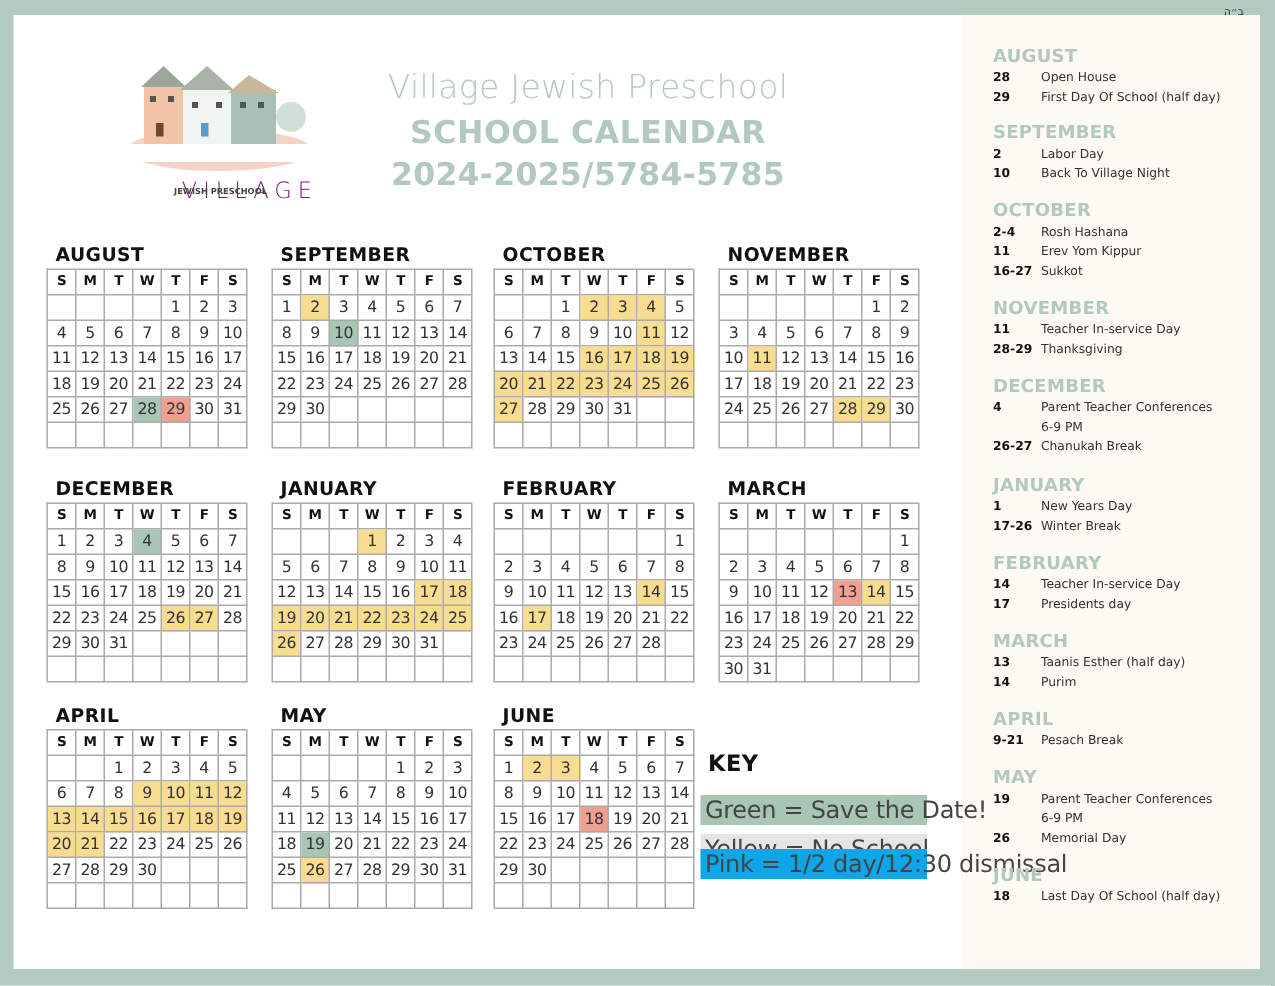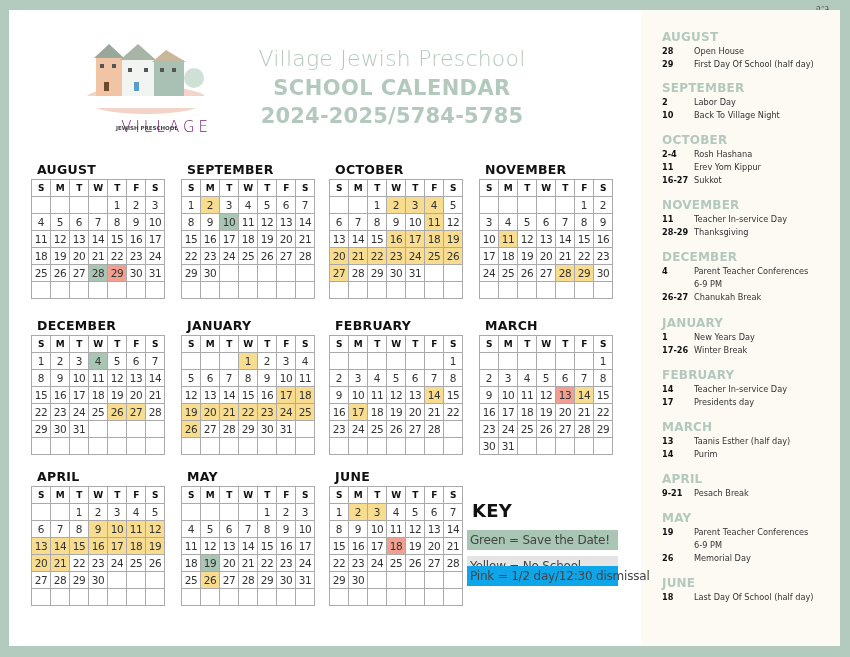--- a/index.html
+++ b/index.html
@@ -40,22 +40,22 @@
     font-size: 10.5px; line-height: 16px; text-align: center; color: #333;
     font-family: "DejaVu Sans", sans-serif; letter-spacing: -0.4px;
     box-sizing: content-box; width: 18px;
   }
   .cell.hdr { font-weight: bold; font-size: 9px; color: #111; }
   .cell.green { background: #a9c6b5; }
   .cell.yellow { background: #f8dd90; }
   .cell.pink { background: #f09f90; }
 
   
-  #key-title { position: absolute; left: 472px; top: 500px; font-weight: bold; font-size: 18px; color: #111; letter-spacing: 0.3px; }
-  .key-box { position: absolute; left: 467px; width: 151px; height: 20px; font-size: 12px; line-height: 20px; padding-left: 3px; box-sizing: border-box; color: #444; white-space: nowrap; letter-spacing: -0.2px; }
+  #key-title { position: absolute; left: 472px; top: 500px; font-weight: bold; font-size: 15px; color: #111; letter-spacing: 0.3px; }
+  .key-box { position: absolute; left: 467px; width: 151px; height: 20px; font-size: 16px; line-height: 20px; padding-left: 3px; box-sizing: border-box; color: #444; white-space: nowrap; letter-spacing: -0.2px; }
 
   
   #bh { position: absolute; left: 816px; top: 4px; font-size: 7px; color: #333; }
   .sb-month { position: absolute; left: 662px; width: 175px; }
   .sb-mname { font-weight: bold; font-size: 12px; color: #b3c9bd; line-height: 15px; letter-spacing: 0.2px; }
   .sb-row { display: flex; font-size: 8.2px; line-height: 13px; color: #333; }
   .sb-date { width: 32px; font-weight: bold; color: #111; flex-shrink: 0; }
   .sb-text { flex: 1; white-space: nowrap; }
 </style>
 </head>

